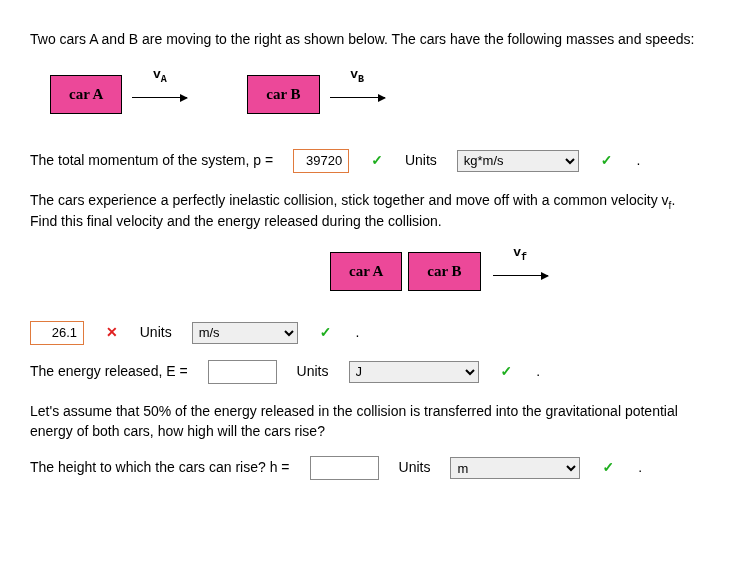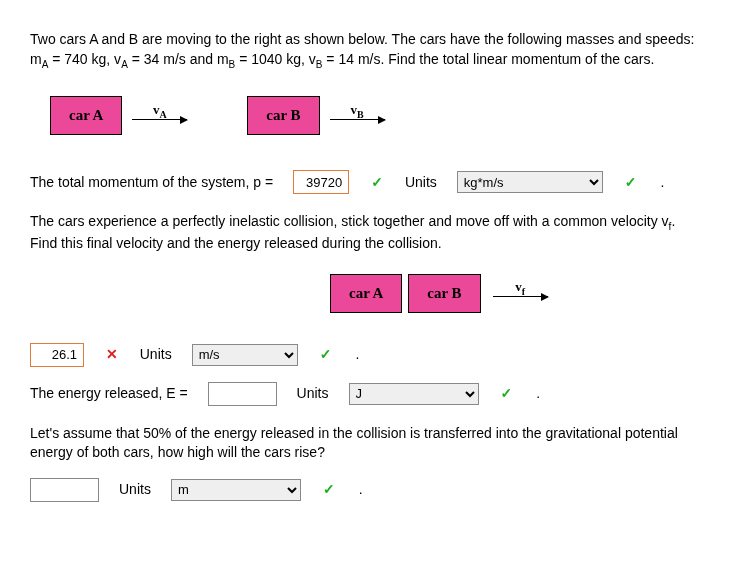--- a/index.html
+++ b/index.html
@@ -47,24 +47,23 @@
   }
   .arrow-wrap {
     position: relative;
     display: inline-block;
   }
   .arrow-label {
     position: absolute;
     top: -18px;
     left: 50%;
     transform: translateX(-50%);
-    font-family: Liberation Serif, serif;
+    font-family: Liberation Mono, monospace;
     font-weight: bold;
     font-size: 13px;
-    margin-top: 13px;
   }
   .answer-row {
     display: flex;
     align-items: center;
     gap: 20px;
     margin: 15px 0;
     flex-wrap: wrap;
   }
   .ans-input {
     border: 1px solid #e07a3d;
@@ -111,23 +110,20 @@
     margin: 20px 0 30px 300px;
   }
   .diagram2 .car-box { margin-right: 6px; }
   .period { margin-left: 2px; }
 </style>
 </head>
 <body>
 
 <div class="problem-text">
   <span>Two cars A and B are moving to the right as shown below. The cars have the following masses and speeds:</span><br>
-  <span>
-    <span>m</span><span class="sub">A</span><span> = 740 kg, v</span><span class="sub">A</span><span> = 34 m/s and m</span><span class="sub">B</span><span> = 1040 kg, v</span><span class="sub">B</span><span> = 14 m/s. Find the total linear momentum of the cars.</span>
-  </span>
 </div>
 
 <div class="diagram">
   <span class="car-box">car A</span>
   <span class="arrow-wrap">
     <span class="arrow-label"><span>v</span><span class="sub">A</span></span>
     <span class="arrow-line"></span>
   </span>
   <span style="width:40px"></span>
   <span class="car-box">car B</span>
@@ -135,21 +131,21 @@
     <span class="arrow-label"><span>v</span><span class="sub">B</span></span>
     <span class="arrow-line"></span>
   </span>
 </div>
 
 <div class="answer-row">
   <span>The total momentum of the system, p = </span>
   <input class="ans-input" style="width: 42px;" value="39720">
   <span class="check-green">✓</span>
   <span>Units</span>
-  <select class="unit-select" style="width:146px">
+  <select class="unit-select" style="width:122px">
     <option>kg*m/s</option>
   </select>
   <span class="check-green">✓</span>
   <span class="period">.</span>
 </div>
 
 <div class="section-text">
   <span>The cars experience a perfectly inelastic collision, stick together and move off with a common velocity v</span><span class="sub">f</span><span>.</span><br>
   <span>Find this final velocity and the energy released during the collision.</span>
 </div>
@@ -185,20 +181,21 @@
   <span class="check-green">✓</span>
   <span class="period">.</span>
 </div>
 
 <div class="section-text">
   <span>Let's assume that 50% of the energy released in the collision is transferred into the gravitational potential</span><br>
   <span>energy of both cars, how high will the cars rise?</span>
 </div>
 
 <div class="answer-row">
+  <span>The height to which the cars can rise? h = </span>
   <input class="ans-input empty" style="">
   <span>Units</span>
   <select class="unit-select" style="width:130px">
     <option>m</option>
   </select>
   <span class="check-green">✓</span>
   <span class="period">.</span>
 </div>
 
 </body></html>

